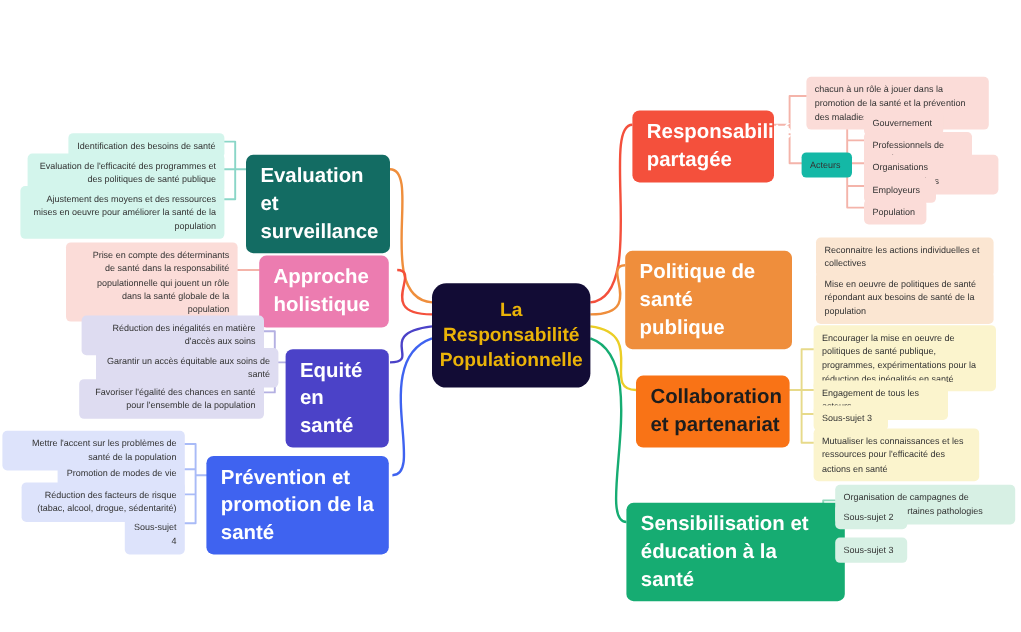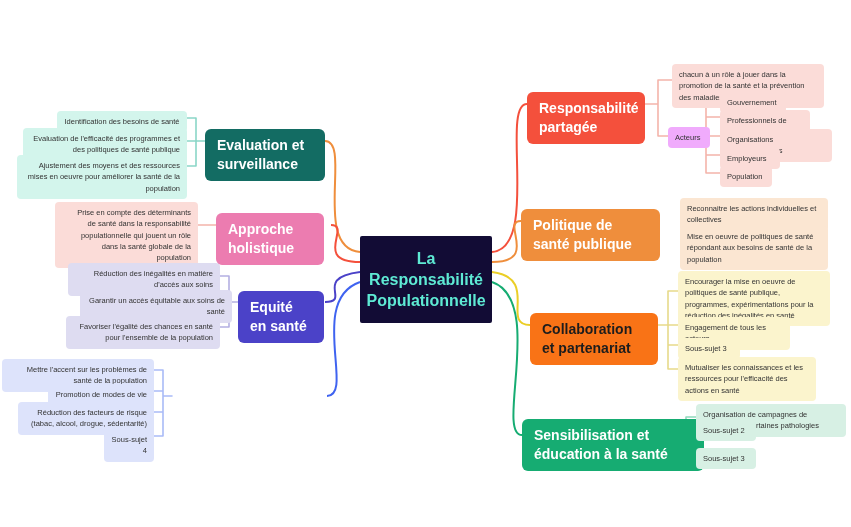--- a/index.html
+++ b/index.html
@@ -6,26 +6,26 @@
   body{
     width:851px;height:527px;background:#ffffff;overflow:hidden;
     font-family:"Liberation Sans","DejaVu Sans",sans-serif;
     -webkit-font-smoothing:antialiased;
   }
   #map{position:relative;width:851px;height:527px;}
   #wires{position:absolute;left:0;top:0;width:851px;height:527px;pointer-events:none;}
 
   .node{position:absolute;box-sizing:border-box;display:flex;align-items:center;}
   .root{
-    background:#120c35;color:#5eead4;border-radius:2px;
+    background:#120c35;color:#eab308;border-radius:12px;
     font-size:16px;font-weight:bold;line-height:1.32;
     padding:12px 18px;justify-content:center;text-align:center;
   }
   .branch{
-    color:#ffffff;border-radius:6px;font-size:14px;font-weight:bold;
+    color:#ffffff;border-radius:6px;font-size:17px;font-weight:bold;
     line-height:1.34;padding:7px 12px;
   }
   .branch.onlight{color:#1d1d1d;}
   .leaf{
     border-radius:4px;font-size:7.5px;line-height:1.5;
     padding:5px 7px;color:#333333;
   }
   .lx{justify-content:center;text-align:right;}
   .rx{justify-content:flex-start;text-align:left;}
 </style>
@@ -68,21 +68,21 @@
   <div class="node root" style="left:360px;top:236px;width:132px;">
     <span>La Responsabilité Populationnelle</span>
   </div>
 
   <div class="node branch rx" style="left:527px;top:92px;width:118px;background:#f4503c;">
     <span>Responsabilité partagée</span>
   </div>
   <div class="node leaf rx" style="left:672px;top:64px;width:152px;background:#fbdcd8;">
     <span>chacun à un rôle à jouer dans la promotion de la santé et la prévention des maladies</span>
   </div>
-  <div class="node leaf rx" style="left:668px;top:127px;width:42px;background:#f0abfc;">
+  <div class="node leaf rx" style="left:668px;top:127px;width:42px;background:#14b8a6;">
     <span>Acteurs</span>
   </div>
   <div class="node leaf rx" style="left:720px;top:92px;width:66px;background:#fbdcd8;">
     <span>Gouvernement</span>
   </div>
   <div class="node leaf rx" style="left:720px;top:110px;width:90px;background:#fbdcd8;">
     <span>Professionnels de santé</span>
   </div>
   <div class="node leaf rx" style="left:720px;top:129px;width:112px;background:#fbdcd8;">
     <span>Organisations communautaires</span>
@@ -159,20 +159,23 @@
   <div class="node leaf lx" style="left:68px;top:263px;width:152px;background:#dedcf1;">
     <span>Réduction des inégalités en matière d'accès aux soins</span>
   </div>
   <div class="node leaf lx" style="left:80px;top:290px;width:152px;background:#dedcf1;">
     <span>Garantir un accès équitable aux soins de santé</span>
   </div>
   <div class="node leaf lx" style="left:66px;top:316px;width:154px;background:#dedcf1;">
     <span>Favoriser l'égalité des chances en santé pour l'ensemble de la population</span>
   </div>
 
+  <div class="node branch rx" style="left:172px;top:380px;width:152px;background:#3f63f0;">
+    <span>Prévention et promotion de la santé</span>
+  </div>
   <div class="node leaf lx" style="left:2px;top:359px;width:152px;background:#dde3fb;">
     <span>Mettre l'accent sur les problèmes de santé de la population</span>
   </div>
   <div class="node leaf lx" style="left:48px;top:384px;width:106px;background:#dde3fb;">
     <span>Promotion de modes de vie sains</span>
   </div>
   <div class="node leaf lx" style="left:18px;top:402px;width:136px;background:#dde3fb;">
     <span>Réduction des facteurs de risque (tabac, alcool, drogue, sédentarité)</span>
   </div>
   <div class="node leaf lx" style="left:104px;top:429px;width:50px;background:#dde3fb;">

